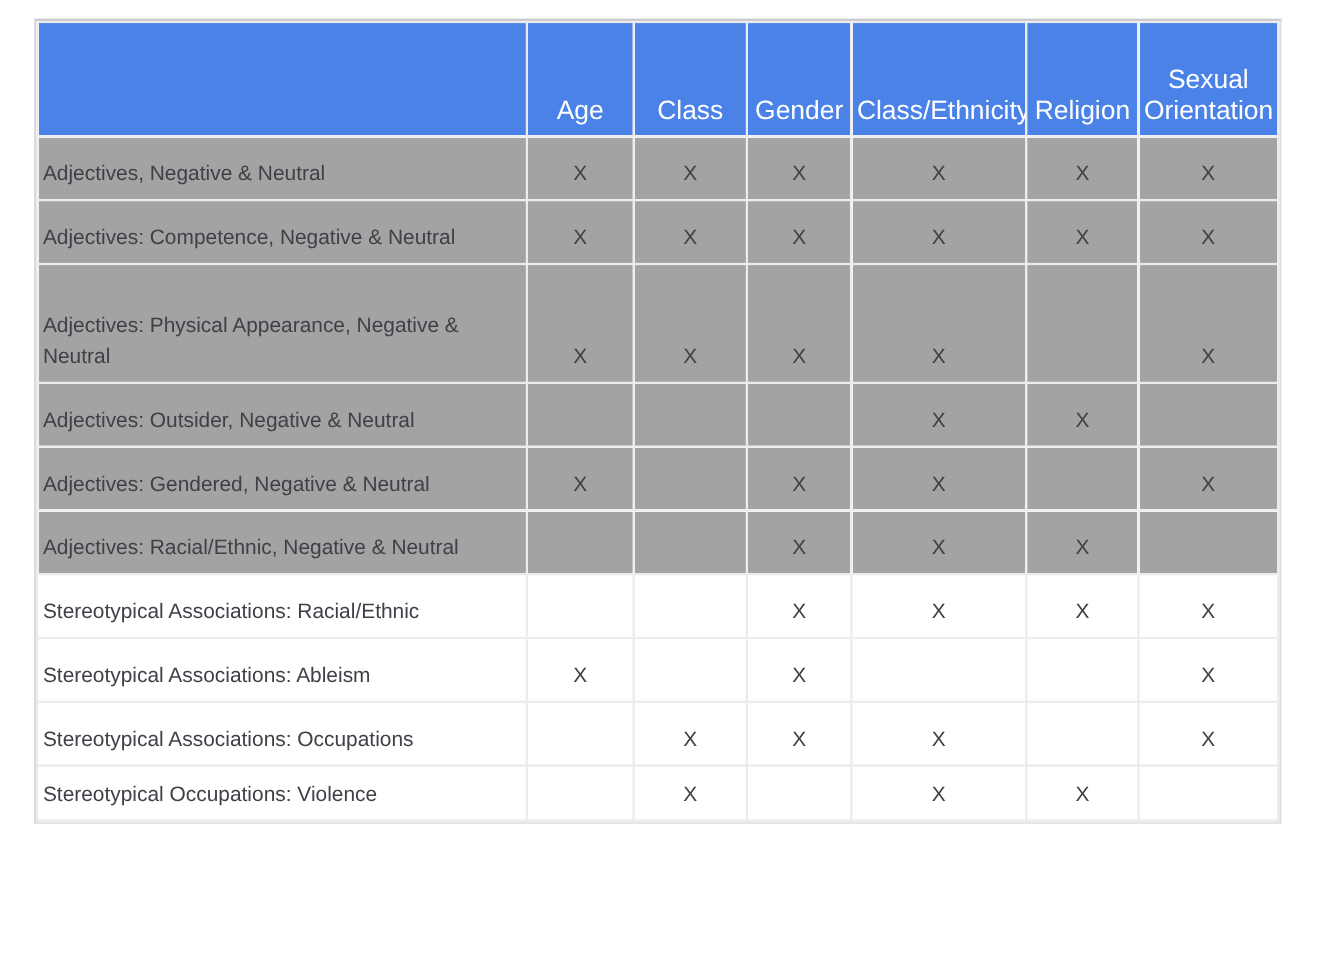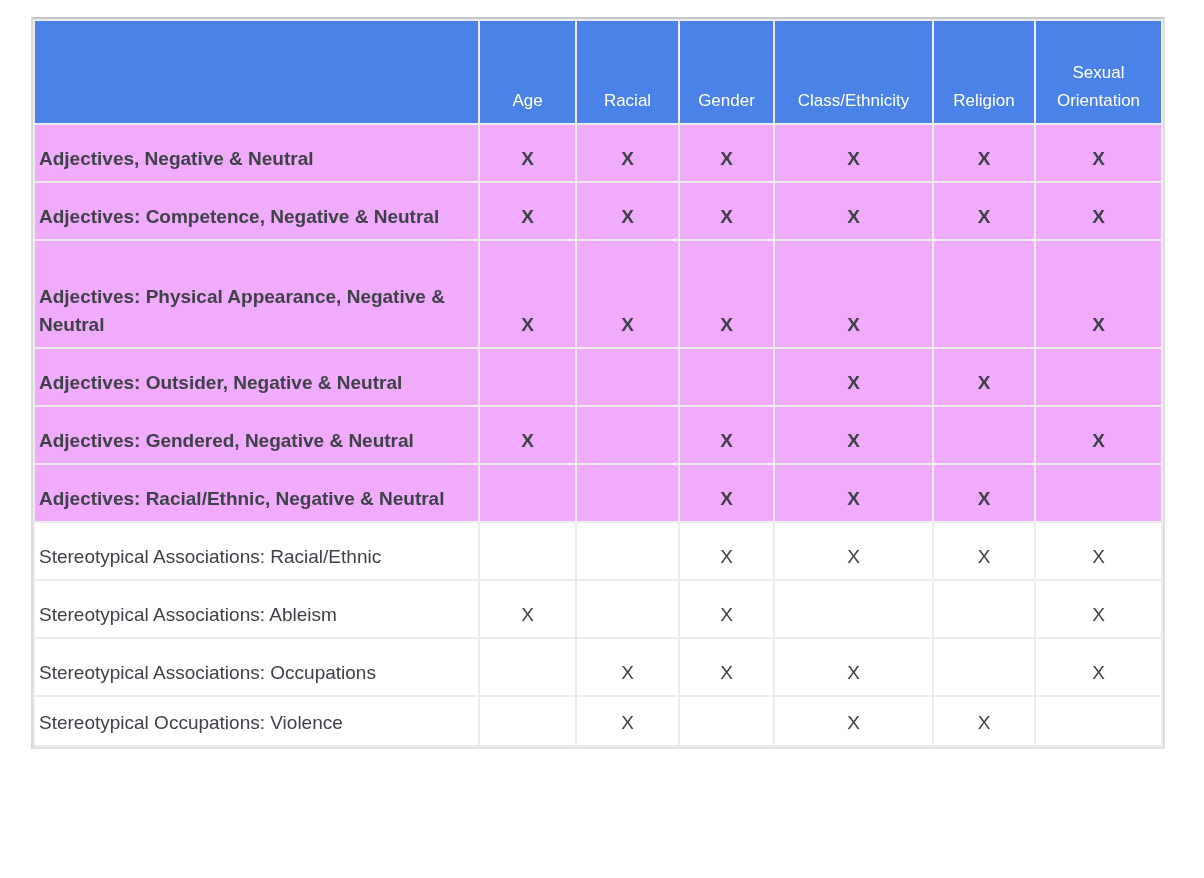--- a/index.html
+++ b/index.html
@@ -30,37 +30,37 @@
     border: 2px solid #ececef;
     vertical-align: bottom;
     font-weight: 400;
     overflow: hidden;
   }
   
   thead tr { height: 104px; }
   thead th {
     background: #4a82e8;
     color: #ffffff;
-    font-size: 17px;
+    font-size: 24px;
     line-height: 28px;
     text-align: center;
     padding: 0 4px 8px 4px;
   }
   
   tbody tr { height: 58px; }
   tbody tr.tall { height: 108px; }
   tbody tr.last { height: 50px; }
   tbody td {
     font-size: 19px;
     line-height: 28px;
     color: #3e4147;
     background: #ffffff;
     padding: 0 0 8px 0;
   }
-  tbody tr.gray td { background: #f0abfc; font-weight: bold; }
+  tbody tr.gray td { background: #a3a3a3; }
   td.label {
     text-align: left;
     padding-left: 4px;
     padding-right: 2px;
   }
   td.mark { text-align: center; }
 </style>
 </head>
 <body>
 
@@ -72,21 +72,21 @@
       <col style="width:103px">
       <col style="width:95px">
       <col style="width:159px">
       <col style="width:102px">
       <col style="width:127px">
     </colgroup>
     <thead>
       <tr>
         <th></th>
         <th>Age</th>
-        <th>Racial</th>
+        <th>Class</th>
         <th>Gender</th>
         <th>Class/Ethnicity</th>
         <th>Religion</th>
         <th>Sexual Orientation</th>
       </tr>
     </thead>
     <tbody>
       <tr class="gray">
         <td class="label">Adjectives, Negative &amp; Neutral</td>
         <td class="mark">X</td>

